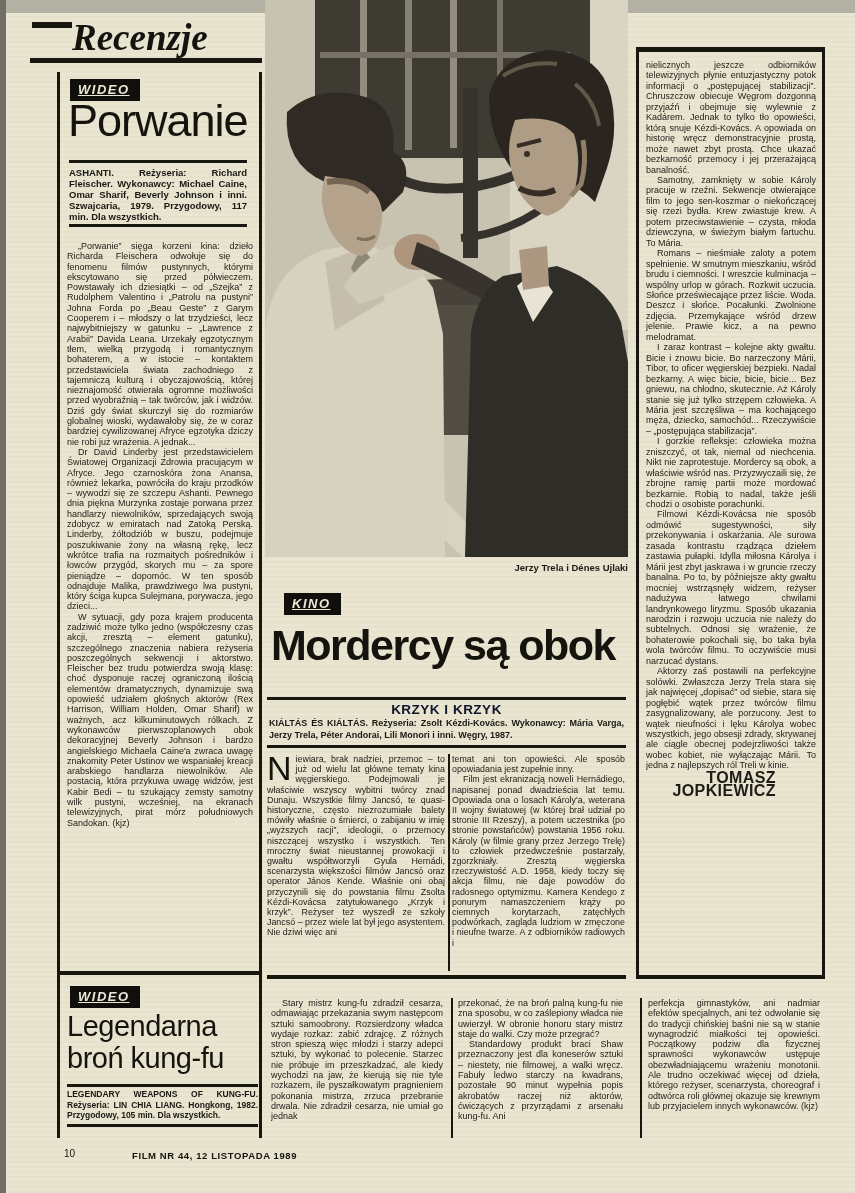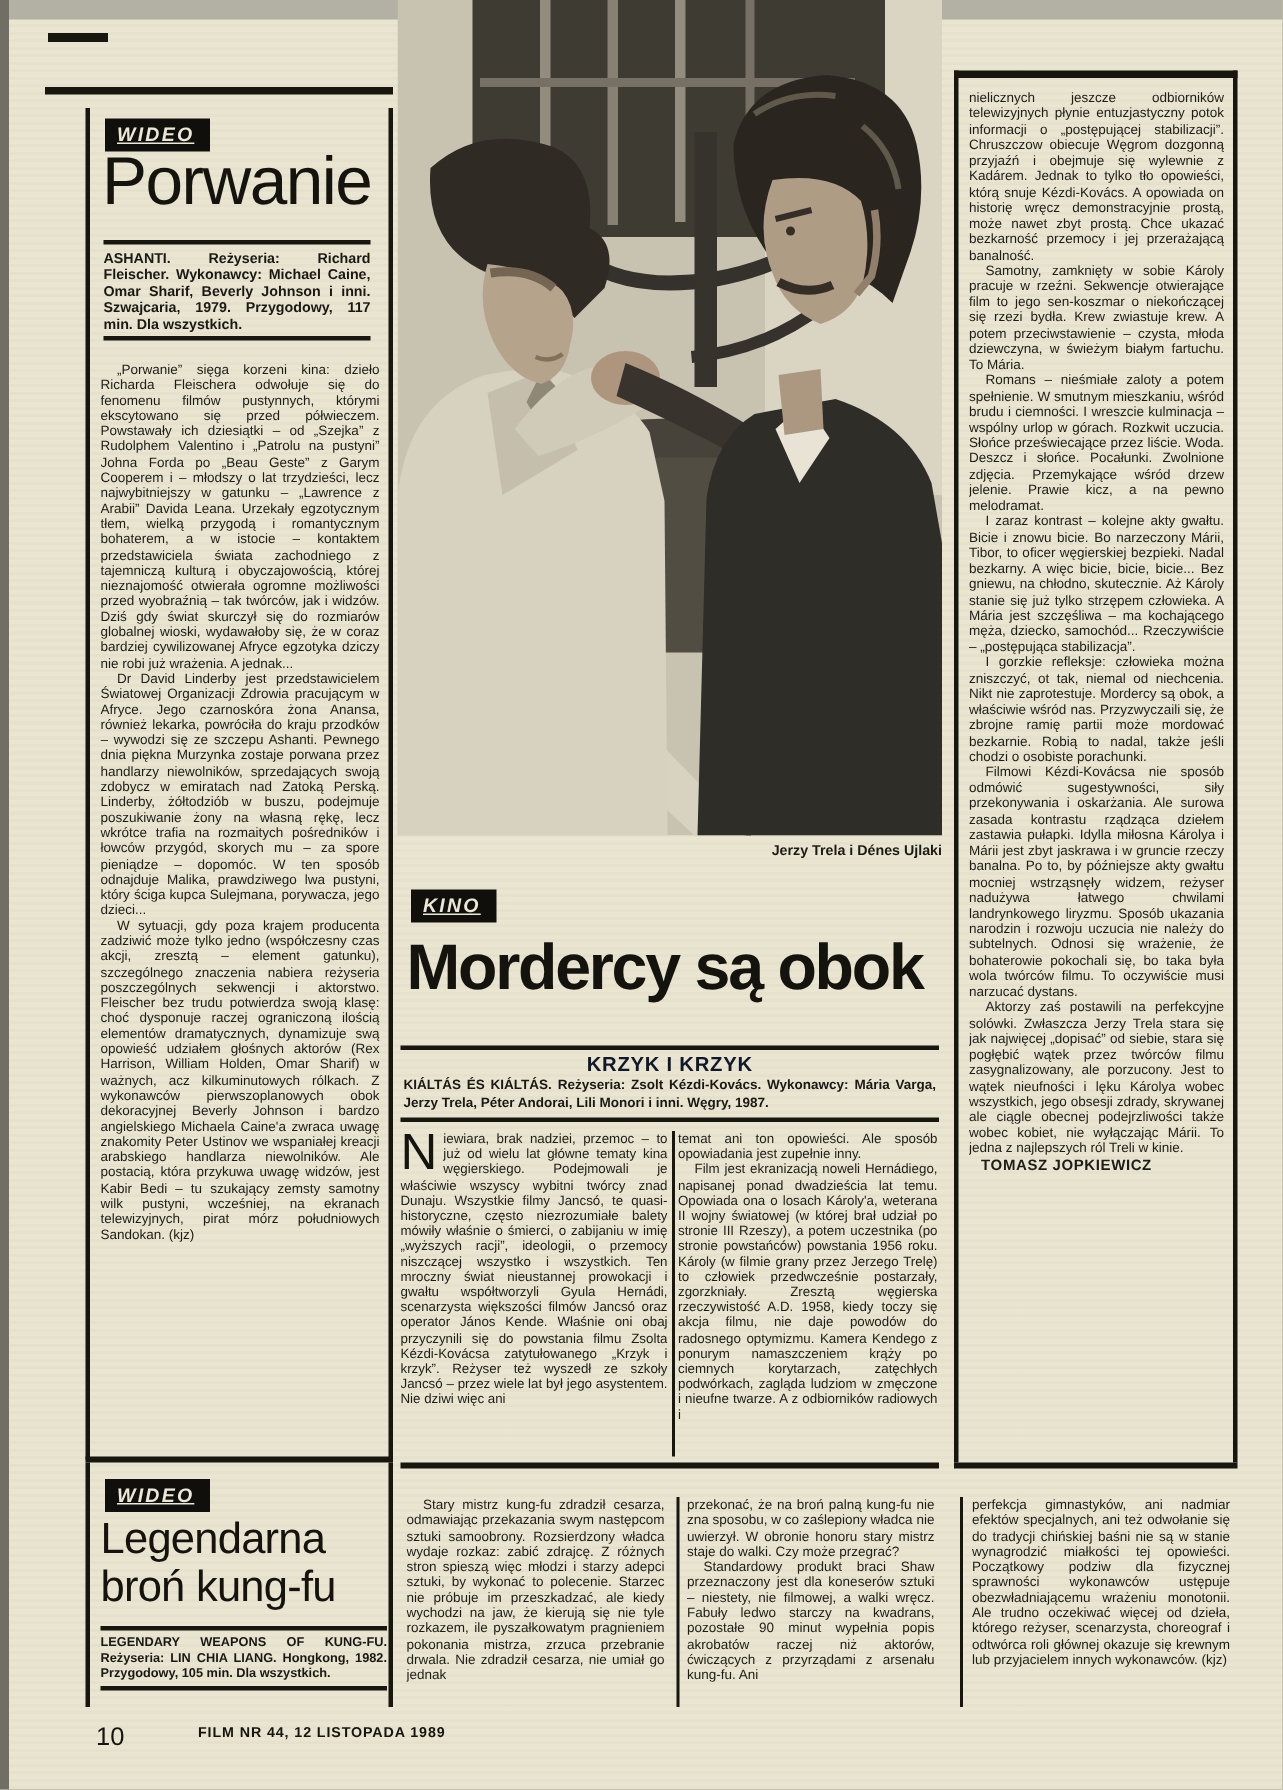--- a/index.html
+++ b/index.html
@@ -18,34 +18,35 @@
       font-size:13px;letter-spacing:1.5px;padding:4px 10px 5px 8px;line-height:13px;text-decoration:underline;}
   .headline{position:absolute;color:#14130d;font-weight:400;letter-spacing:-1px;line-height:1.0;}
   .credits{position:absolute;font-weight:bold;font-size:9.5px;line-height:11px;color:#191813;
       text-align:justify;}
   .bodytext{position:absolute;font-size:9px;line-height:10.3px;color:#1d1c16;text-align:justify;overflow:hidden;}
   .bodytext p{margin:0;text-indent:11px;}
   .bodytext p.cont{text-indent:0;}
   .dropcap{float:left;font-size:34px;line-height:28px;font-weight:400;padding:0 4px 0 0;color:#14130d;}
   .subtitle{position:absolute;font-weight:bold;font-size:13.5px;letter-spacing:0.5px;color:#0f172a;text-align:center;}
   .caption{position:absolute;font-weight:bold;font-size:9.5px;color:#1b1a14;text-align:right;}
-  .author{text-align:center;font-weight:bold;font-size:10px;line-height:13px;letter-spacing:0.4px;
+  .author{text-align:right;font-weight:bold;font-size:16px;line-height:13px;letter-spacing:0.4px;
       width:130px;margin:2px 0 0 auto;text-indent:0 !important;}
-  .footer-num{position:absolute;font-weight:normal;font-size:17px;color:#15140e;}
+  .footer-num{position:absolute;font-weight:normal;font-size:10px;color:#15140e;}
   .footer-text{position:absolute;font-weight:bold;font-size:9.5px;letter-spacing:0.6px;color:#15140e;}
   .photo{position:absolute;left:265px;top:0;width:363px;height:557px;}
 </style>
 </head>
 <body>
 
 <div id="page">
   <div class="paper"></div>
   <div class="edge-left"></div>
 
   <div class="rule" style="left:32px;top:22px;width:40px;height:6px;"></div>
+  <div class="section-title">Recenzje</div>
   <div class="rule" style="left:30px;top:58px;width:232px;height:5px;"></div>
 
   <div class="vrule" style="left:57px;top:72px;width:3px;height:901px;"></div>
   <div class="vrule" style="left:259px;top:72px;width:3px;height:901px;"></div>
 
   <div class="badge" style="left:70px;top:79px;">WIDEO</div>
   <div class="headline" style="left:68px;top:98px;font-size:45px;">Porwanie</div>
   <div class="rule" style="left:69px;top:160px;width:178px;height:3px;"></div>
   <div class="credits" style="left:69px;top:167px;width:178px;">ASHANTI. Reżyseria: Richard Fleischer. Wykonawcy: Michael Caine, Omar Sharif, Beverly Johnson i inni. Szwajcaria, 1979. Przygodowy, 117 min. Dla wszystkich.</div>
   <div class="rule" style="left:69px;top:224px;width:178px;height:3px;"></div>
@@ -100,21 +101,21 @@
       <path d="M 252 146 L 276 140" stroke="#2a241d" stroke-width="4"></path>
       <circle cx="262" cy="154" r="3" fill="#2a241d"></circle>
       <path d="M 254 188 Q 272 198 290 190" stroke="#2a241d" stroke-width="6" fill="none"></path>
       <path d="M 318 140 Q 322 162 316 184 L 306 196" stroke="#8c7a64" stroke-width="5" fill="none"></path>
 
       <rect x="0" y="0" width="363" height="557" fill="#e9e5d1" opacity="0.06"></rect>
     </svg>
   </div>
   <div class="caption" style="left:328px;top:562px;width:300px;">Jerzy Trela i Dénes Ujlaki</div>
 
-  <div class="badge" style="left:274px;top:593px;">KINO</div>
+  <div class="badge" style="left:284px;top:593px;">KINO</div>
   <div class="headline" style="left:271px;top:624px;font-size:43px;letter-spacing:-1.5px;font-weight:bold;">Mordercy są obok</div>
 
   <div class="rule" style="left:267px;top:697px;width:359px;height:3px;"></div>
   <div class="subtitle" style="left:267px;top:702px;width:359px;">KRZYK I KRZYK</div>
   <div class="credits" style="left:269px;top:718px;width:355px;font-size:9px;line-height:11.5px;">KIÁLTÁS ÉS KIÁLTÁS. Reżyseria: Zsolt Kézdi-Kovács. Wykonawcy: Mária Varga, Jerzy Trela, Péter Andorai, Lili Monori i inni. Węgry, 1987.</div>
   <div class="rule" style="left:267px;top:745px;width:359px;height:3px;"></div>
 
   <div class="bodytext" style="left:267px;top:754px;width:178px;height:217px;font-size:8.9px;line-height:10.2px;">
     <p class="cont"><span class="dropcap">N</span><span>iewiara, brak nadziei, przemoc – to już od wielu lat główne tematy kina węgierskiego. Podejmowali je właściwie wszyscy wybitni twórcy znad Dunaju. Wszystkie filmy Jancsó, te quasi-historyczne, często niezrozumiałe balety mówiły właśnie o śmierci, o zabijaniu w imię „wyższych racji”, ideologii, o przemocy niszczącej wszystko i wszystkich. Ten mroczny świat nieustannej prowokacji i gwałtu współtworzyli Gyula Hernádi, scenarzysta większości filmów Jancsó oraz operator János Kende. Właśnie oni obaj przyczynili się do powstania filmu Zsolta Kézdi-Kovácsa zatytułowanego „Krzyk i krzyk”. Reżyser też wyszedł ze szkoły Jancsó – przez wiele lat był jego asystentem. Nie dziwi więc ani</span></p>
   </div>

